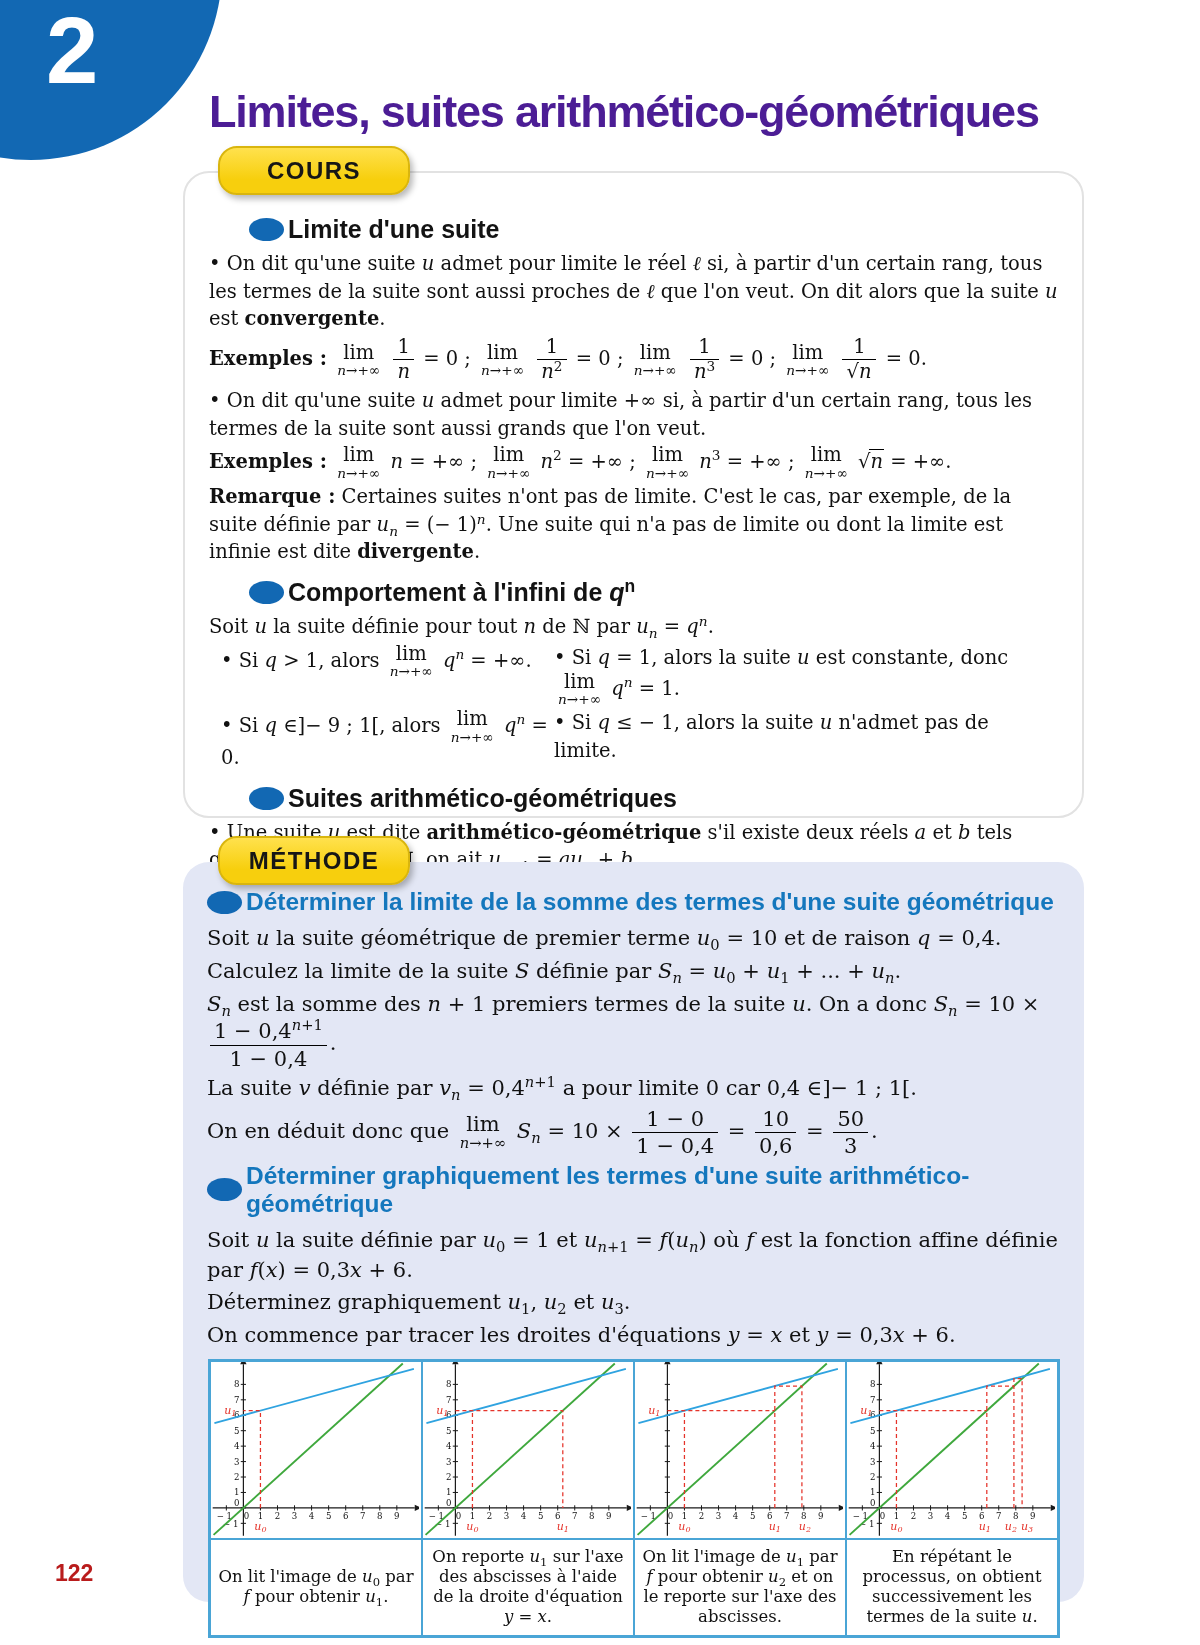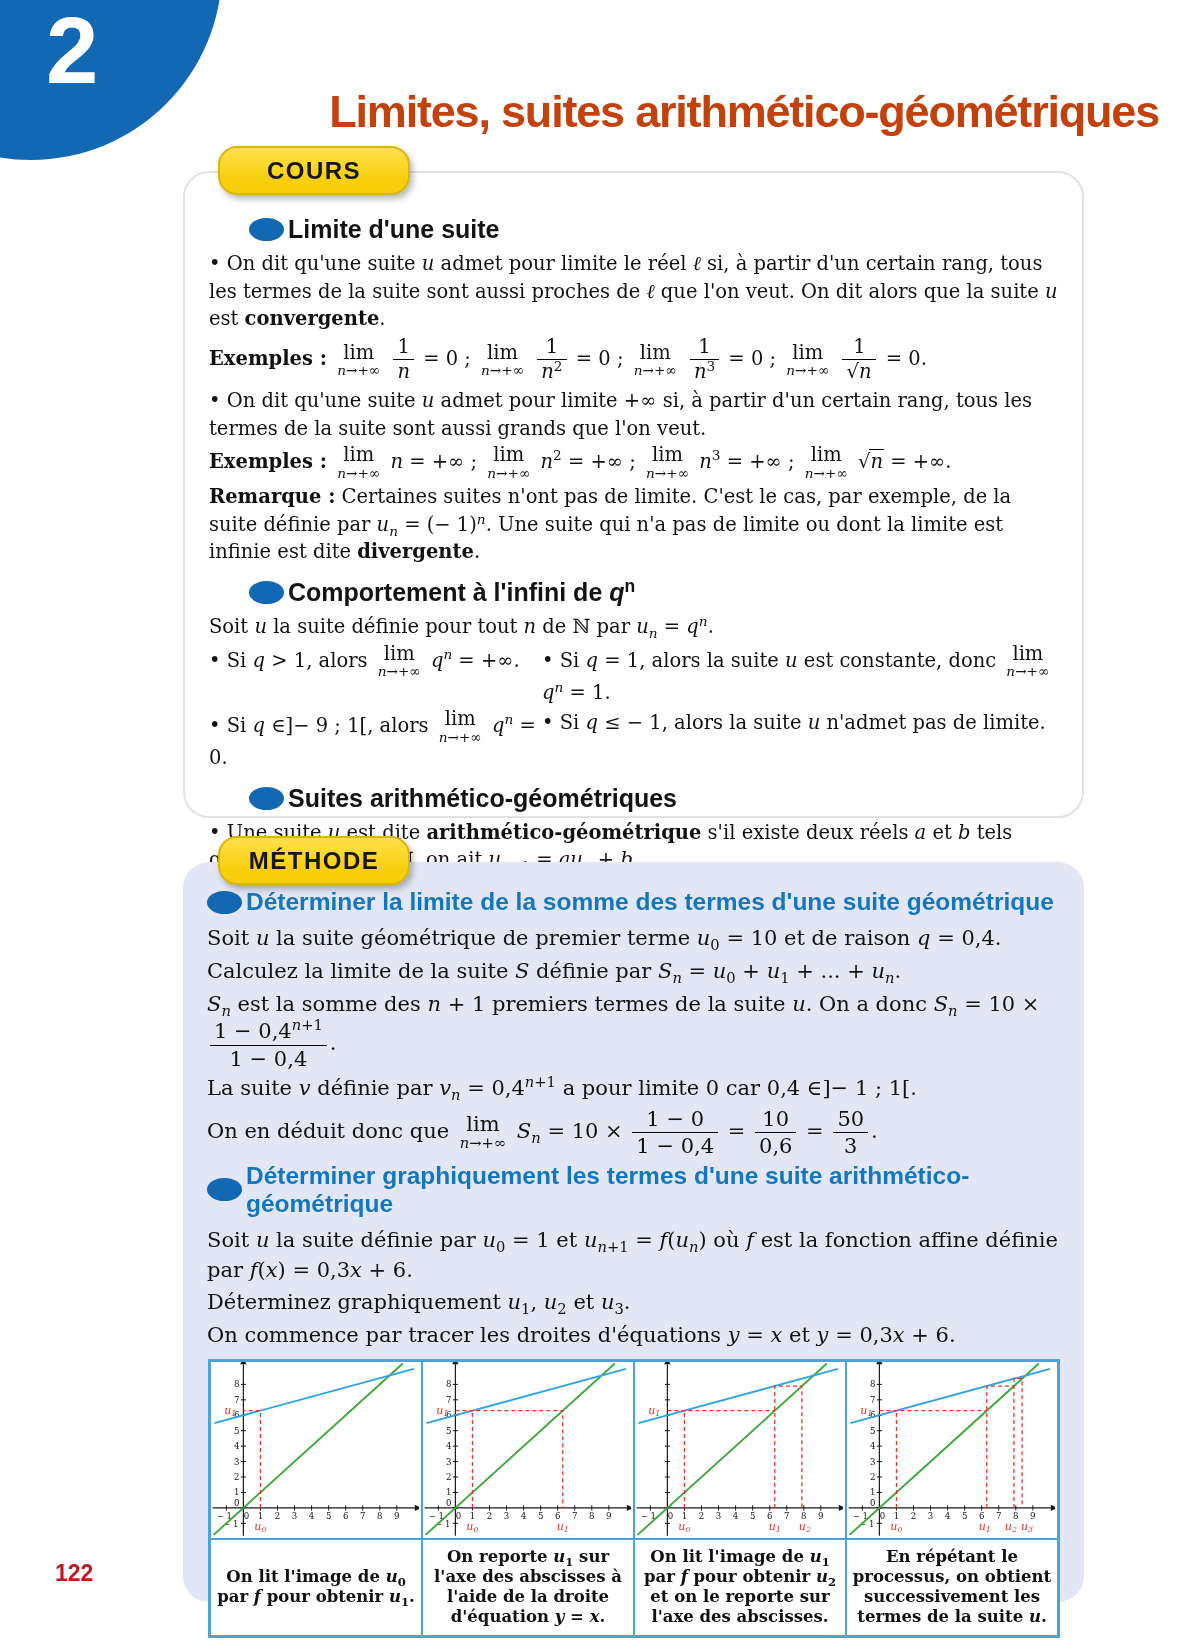--- a/index.html
+++ b/index.html
@@ -22,21 +22,21 @@
   .chapter-circle{
     position:absolute;left:-160px;top:-222px;width:382px;height:382px;
     border-radius:50%;background:var(--accent_blue);
   }
   .chapter-num{
     position:absolute;left:46px;top:4px;
     font:700 94px "Liberation Sans", sans-serif;color:#fff;line-height:1;
   }
   .page-title{
     position:absolute;left:209px;top:56px;width:950px;
-    font:700 45px "Liberation Sans", sans-serif;letter-spacing:-1.2px;color:#c2410c;text-align:right;
+    font:700 45px "Liberation Sans", sans-serif;letter-spacing:-1.2px;color:#4c1d95;
   }
   .badge{
     position:absolute;width:188px;height:45px;z-index:5;
     background:linear-gradient(180deg,#ffe14d 0%,#f7cf0d 70%);
     border:2px solid var(--badge_border);border-radius:19px;
     box-shadow:3px 4px 6px rgba(0,0,0,.28);
     display:flex;align-items:center;justify-content:center;
     font:700 24px "Liberation Sans", sans-serif;letter-spacing:1.5px;color:#161616;
   }
   #cours-badge{left:218px;top:146px}
@@ -59,34 +59,34 @@
   sub,sup{font-size:0.7em;line-height:0}
   .frac{display:inline-block;vertical-align:middle;text-align:center;margin:0 3px;line-height:1.15}
   .frac .num{display:block;padding:0 4px 1px 4px;border-bottom:1.4px solid #000}
   .frac .den{display:block;padding:1px 4px 0 4px}
   .lim{display:inline-block;vertical-align:middle;text-align:center;margin:0 4px;line-height:1}
   .lim .limword{display:block;line-height:1.05}
   .lim .limsub{display:block;font-size:0.7em;line-height:1.05}
   .sqrt{white-space:nowrap}
   .sqrt .rad{letter-spacing:-1px}
   .sqrt .sqrtbody{border-top:1.3px solid #000;padding:0 1px}
-  .two-col{display:flex;margin:3px 0}
+  .two-col{display:flex;margin:3px 12px}
   .two-col .colL{width:333px;flex:none}
   .two-col .colR{flex:1}
 
   #graphs-table{
     margin:8px 0 0 1px;width:852px;box-sizing:border-box;
     background:#fff;border:2px solid var(--table_border);
     display:grid;grid-template-columns:repeat(4,1fr);
   }
   .graph-cell{border:1px solid var(--table_border);padding:0;background:#fff;line-height:0}
   .graph-caption{
     border:1px solid var(--table_border);background:#fff;
     font-size:16.5px;line-height:1.22;text-align:center;
-    padding:7px 5px;display:flex;flex-direction:column;justify-content:center;font-weight:bold;
+    padding:7px 5px;display:flex;flex-direction:column;justify-content:center;
   }
   .page-num{position:absolute;left:55px;top:1560px;font:700 23px "Liberation Sans", sans-serif;color:#b91c1c}
 </style>
 </head>
 <body>
 
 <div class="chapter-circle"></div>
 <div class="chapter-num">2</div>
 <h1 class="page-title">Limites, suites arithmético-géométriques</h1>
 

